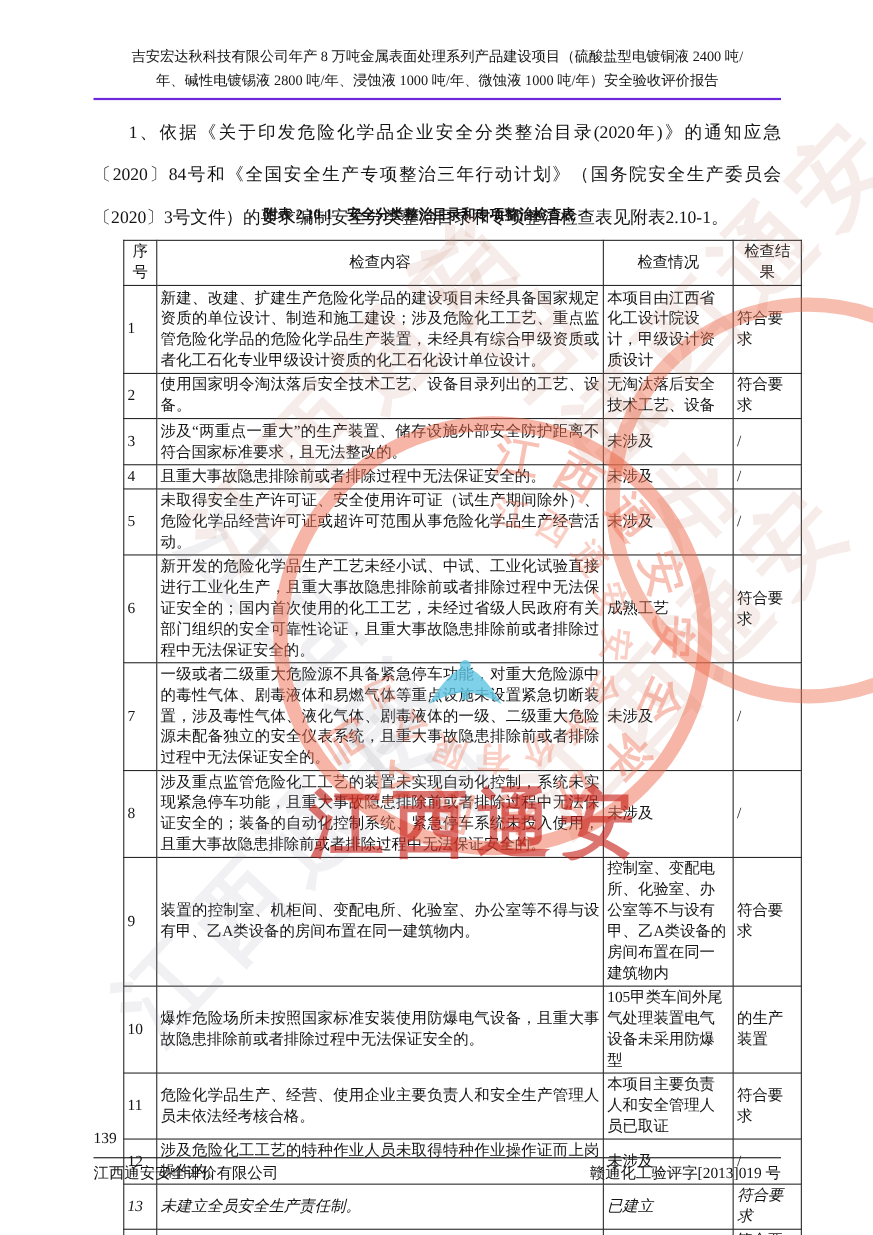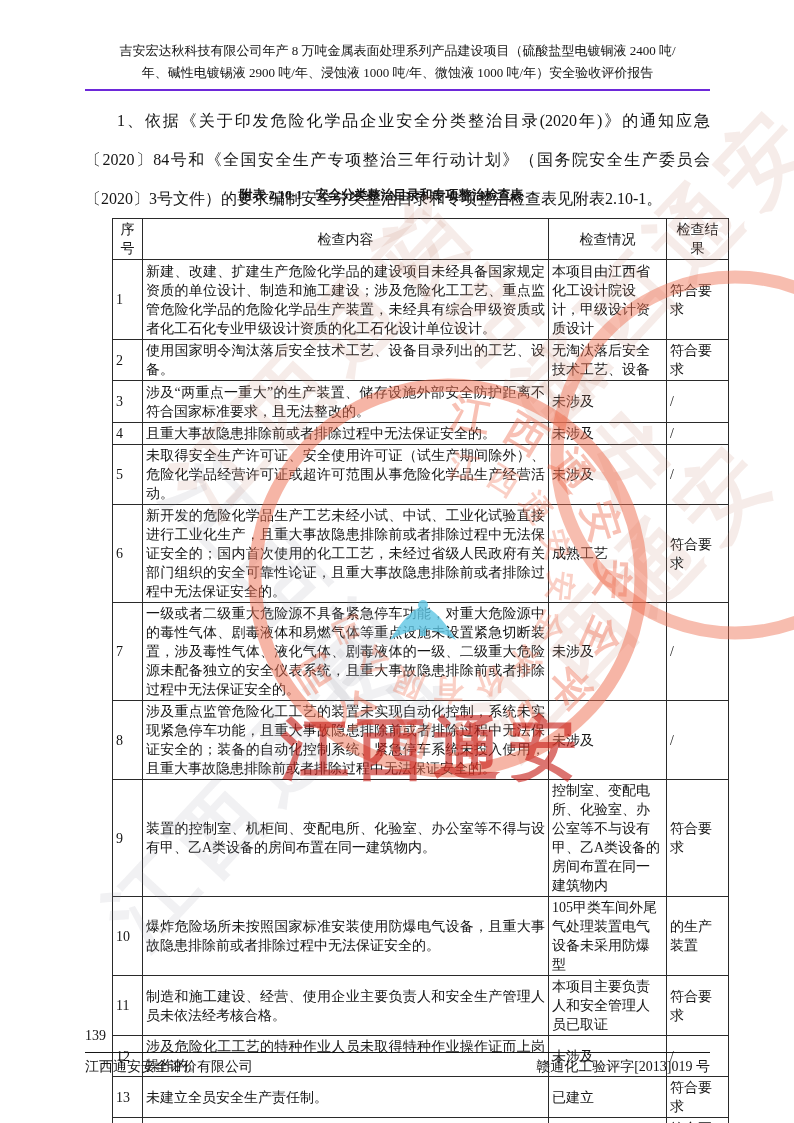--- a/index.html
+++ b/index.html
@@ -78,21 +78,21 @@
   }
   .cyan-logo{position:absolute;left:384px;top:600px;opacity:0.8;}
 </style>
 </head>
 <body>
 
 <div class="layer">
 
   <div class="doc-header">
     <div>吉安宏达秋科技有限公司年产 8 万吨金属表面处理系列产品建设项目（硫酸盐型电镀铜液 2400 吨/</div>
-    <div>年、碱性电镀锡液 2900 吨/年、浸蚀液 1000 吨/年、微蚀液 1000 吨/年）安全验收评价报告</div>
+    <div>年、碱性电镀锡液 2800 吨/年、浸蚀液 1000 吨/年、微蚀液 1000 吨/年）安全验收评价报告</div>
   </div>
 
   <div class="intro">1、依据《关于印发危险化学品企业安全分类整治目录(2020年)》的通知应急〔2020〕84号和《全国安全生产专项整治三年行动计划》（国务院安全生产委员会〔2020〕3号文件）的要求编制安全分类整治目录和专项整治检查表见附表2.10-1。</div>
 
   <div class="tbl-title">附表 2.10-1　安全分类整治目录和专项整治检查表</div>
 
   <table class="check">
     <colgroup>
       <col class="c-seq">
         <col class="c-content">
@@ -163,31 +163,31 @@
           <td class="result">符合要求</td>
         </tr>
         <tr style="height: 58px;">
           <td class="seq">10</td>
           <td class="content">爆炸危险场所未按照国家标准安装使用防爆电气设备，且重大事故隐患排除前或者排除过程中无法保证安全的。</td>
           <td class="situation">105甲类车间外尾气处理装置电气设备未采用防爆型</td>
           <td class="result">的生产装置</td>
         </tr>
         <tr style="height: 58px;">
           <td class="seq">11</td>
-          <td class="content">制造和施工建设、经营、使用企业主要负责人和安全生产管理人员未依法经考核合格。</td>
+          <td class="content">危险化学品生产、经营、使用企业主要负责人和安全生产管理人员未依法经考核合格。</td>
           <td class="situation">本项目主要负责人和安全管理人员已取证</td>
           <td class="result">符合要求</td>
         </tr>
         <tr style="height: 38px;">
           <td class="seq">12</td>
           <td class="content">涉及危险化工工艺的特种作业人员未取得特种作业操作证而上岗操作的。</td>
           <td class="situation">未涉及</td>
           <td class="result">/</td>
         </tr>
-        <tr style="height: 20px;">
+        <tr style="height: 20px; font-style: italic;">
           <td class="seq">13</td>
           <td class="content">未建立全员安全生产责任制。</td>
           <td class="situation">已建立</td>
           <td class="result">符合要求</td>
         </tr>
         <tr style="height: 22px;">
           <td class="seq">14</td>
           <td class="content">未编制岗位操作规程，未明确关键工艺控制指标。</td>
           <td class="situation">已编制</td>
           <td class="result">符合要求</td>

